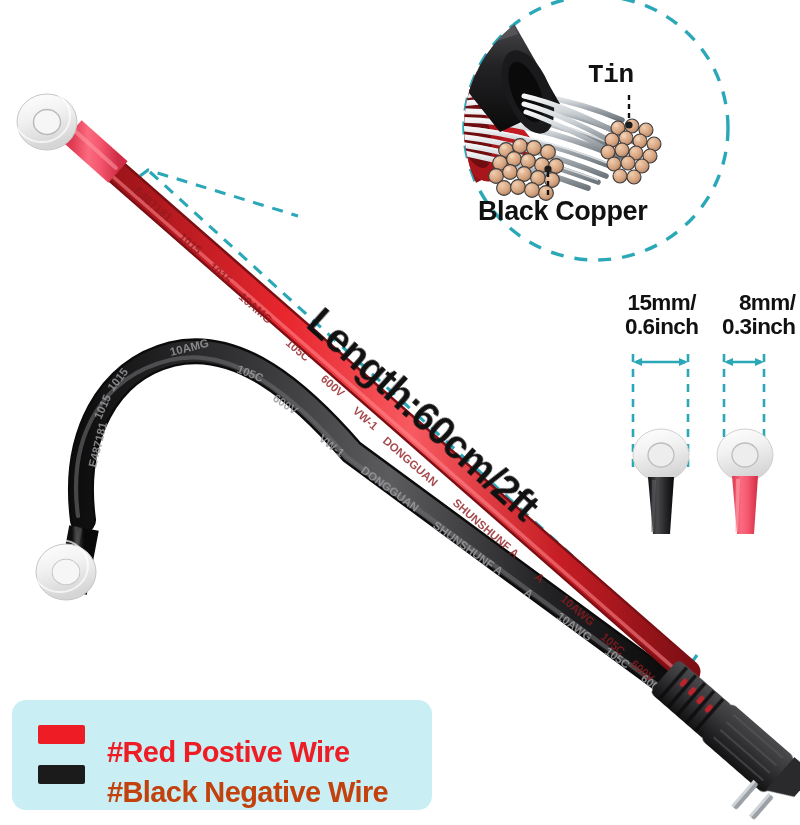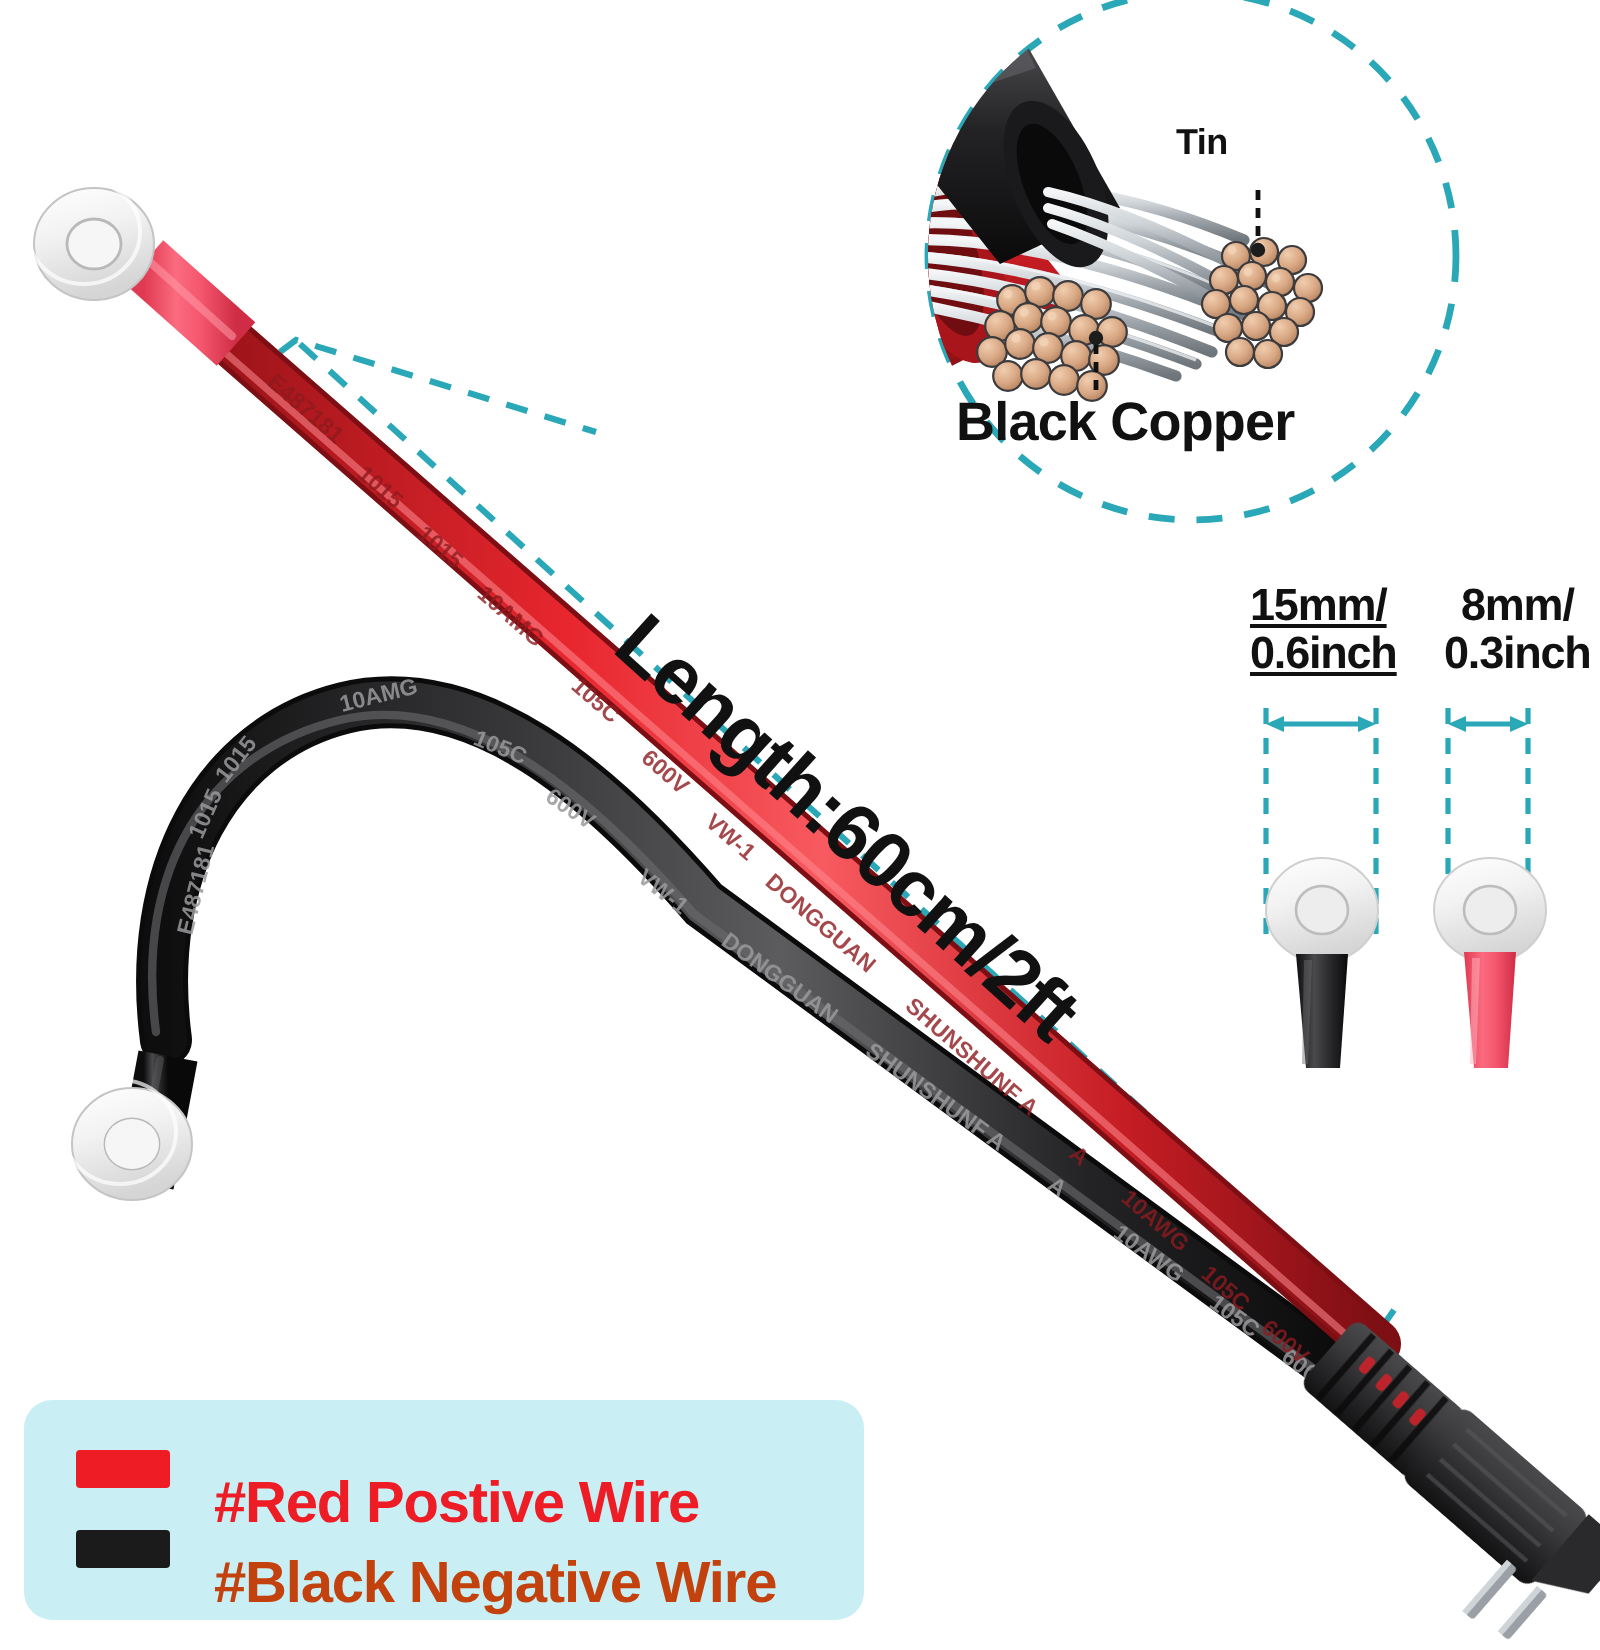--- a/index.html
+++ b/index.html
@@ -32,51 +32,51 @@
     position: absolute;
     white-space: pre;
     color: #111111;
     font-family: "Liberation Sans", sans-serif;
     font-weight: bold;
     line-height: 1.06;
   }
   #label-tin {
     left: 588px;
     top: 62px;
-    font-size: 18px;
+    font-size: 26px;
     letter-spacing: -0.3px;
+    font-family: Liberation Mono, monospace;
   }
   #label-copper {
     left: 478px;
     top: 197px;
     font-size: 27px;
     letter-spacing: -0.4px;
   }
   #label-length {
     left: 328px;
     top: 300px;
     font-size: 40px;
     letter-spacing: -1px;
     transform: rotate(42deg);
     transform-origin: 0 0;
   }
   #dim-left-text {
     left: 625px;
     top: 291px;
     font-size: 22.5px;
     letter-spacing: -0.6px;
-    text-align: left;
-    text-decoration: underline;
+    text-align: center;
   }
   #dim-right-text {
     left: 722px;
     top: 291px;
     font-size: 22.5px;
     letter-spacing: -0.6px;
-    text-align: center;
+    text-align: right;
   }
 
   
   #legend {
     position: absolute;
     left: 12px;
     top: 700px;
     width: 420px;
     height: 110px;
     background: #c9eff5;

